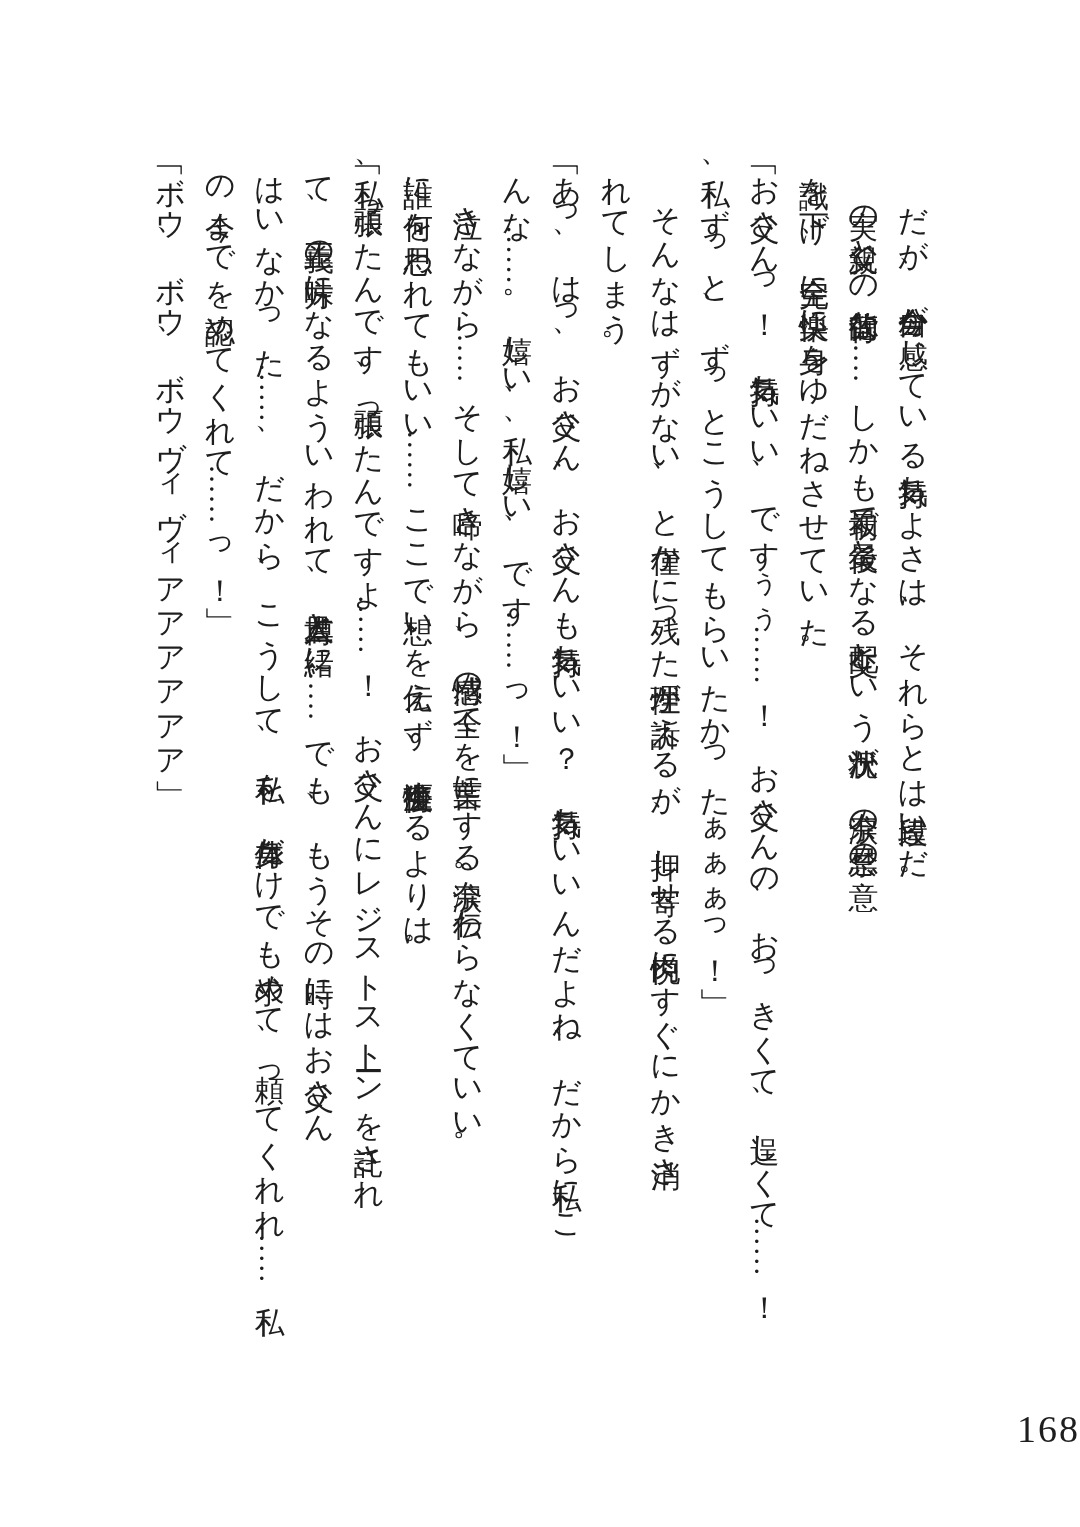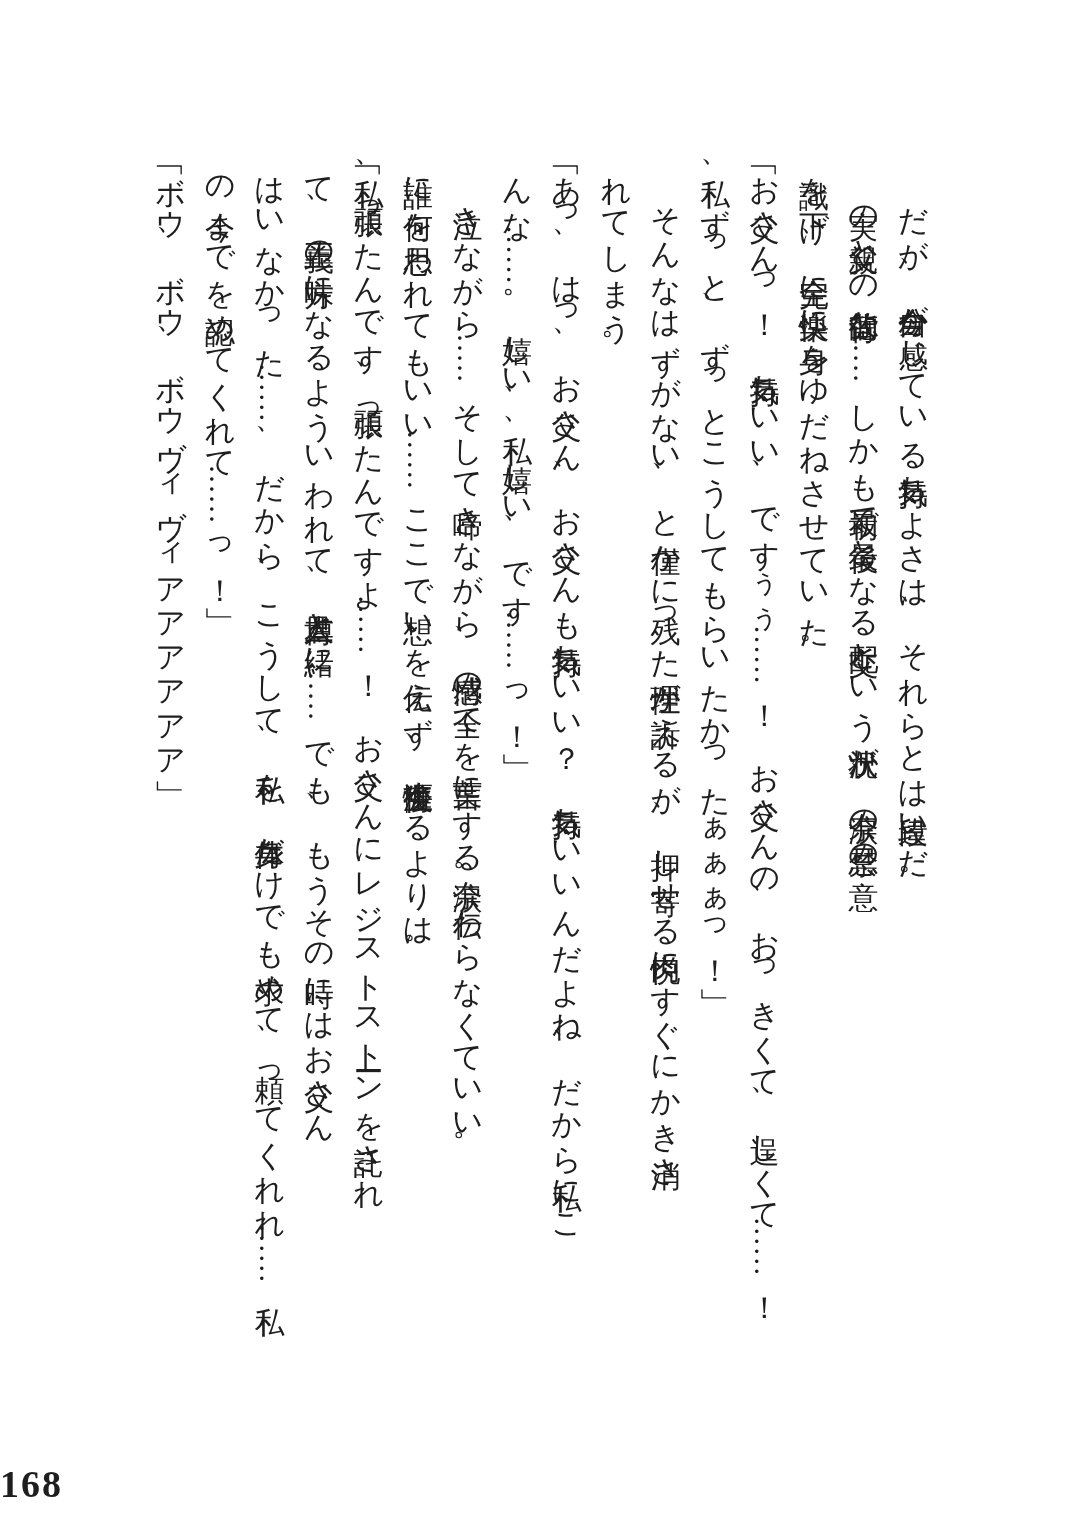--- a/index.html
+++ b/index.html
@@ -30,27 +30,26 @@
     letter-spacing: 0;
   }
   .line {
     white-space: nowrap;
   }
   .line.indent {
     text-indent: 30px; 
   }
   .page-num {
     position: absolute;
-    top: 1462px;
+    top: 1407px;
     left: 0;
     width: 100%;
-    text-align: left;
+    text-align: right;
     font-size: 38px;
     letter-spacing: 2px;
-    font-weight: bold;
   }
 </style>
 </head>
 <body style="background-color: rgb(255, 255, 255);">
 
 <div class="page" style="color: rgb(30, 30, 30);">
   <div class="text-block">
       <div class="line indent">だが、今自分が感じている気持ちよさは、それらとは段違いだ。</div>
       <div class="line indent">実の父親との背徳的な……しかも最初で最後となる交配という状況が、涙奈の禁忌の意</div>
       <div class="line">識を下げ、完全に快楽に身をゆだねさせていた。</div>

